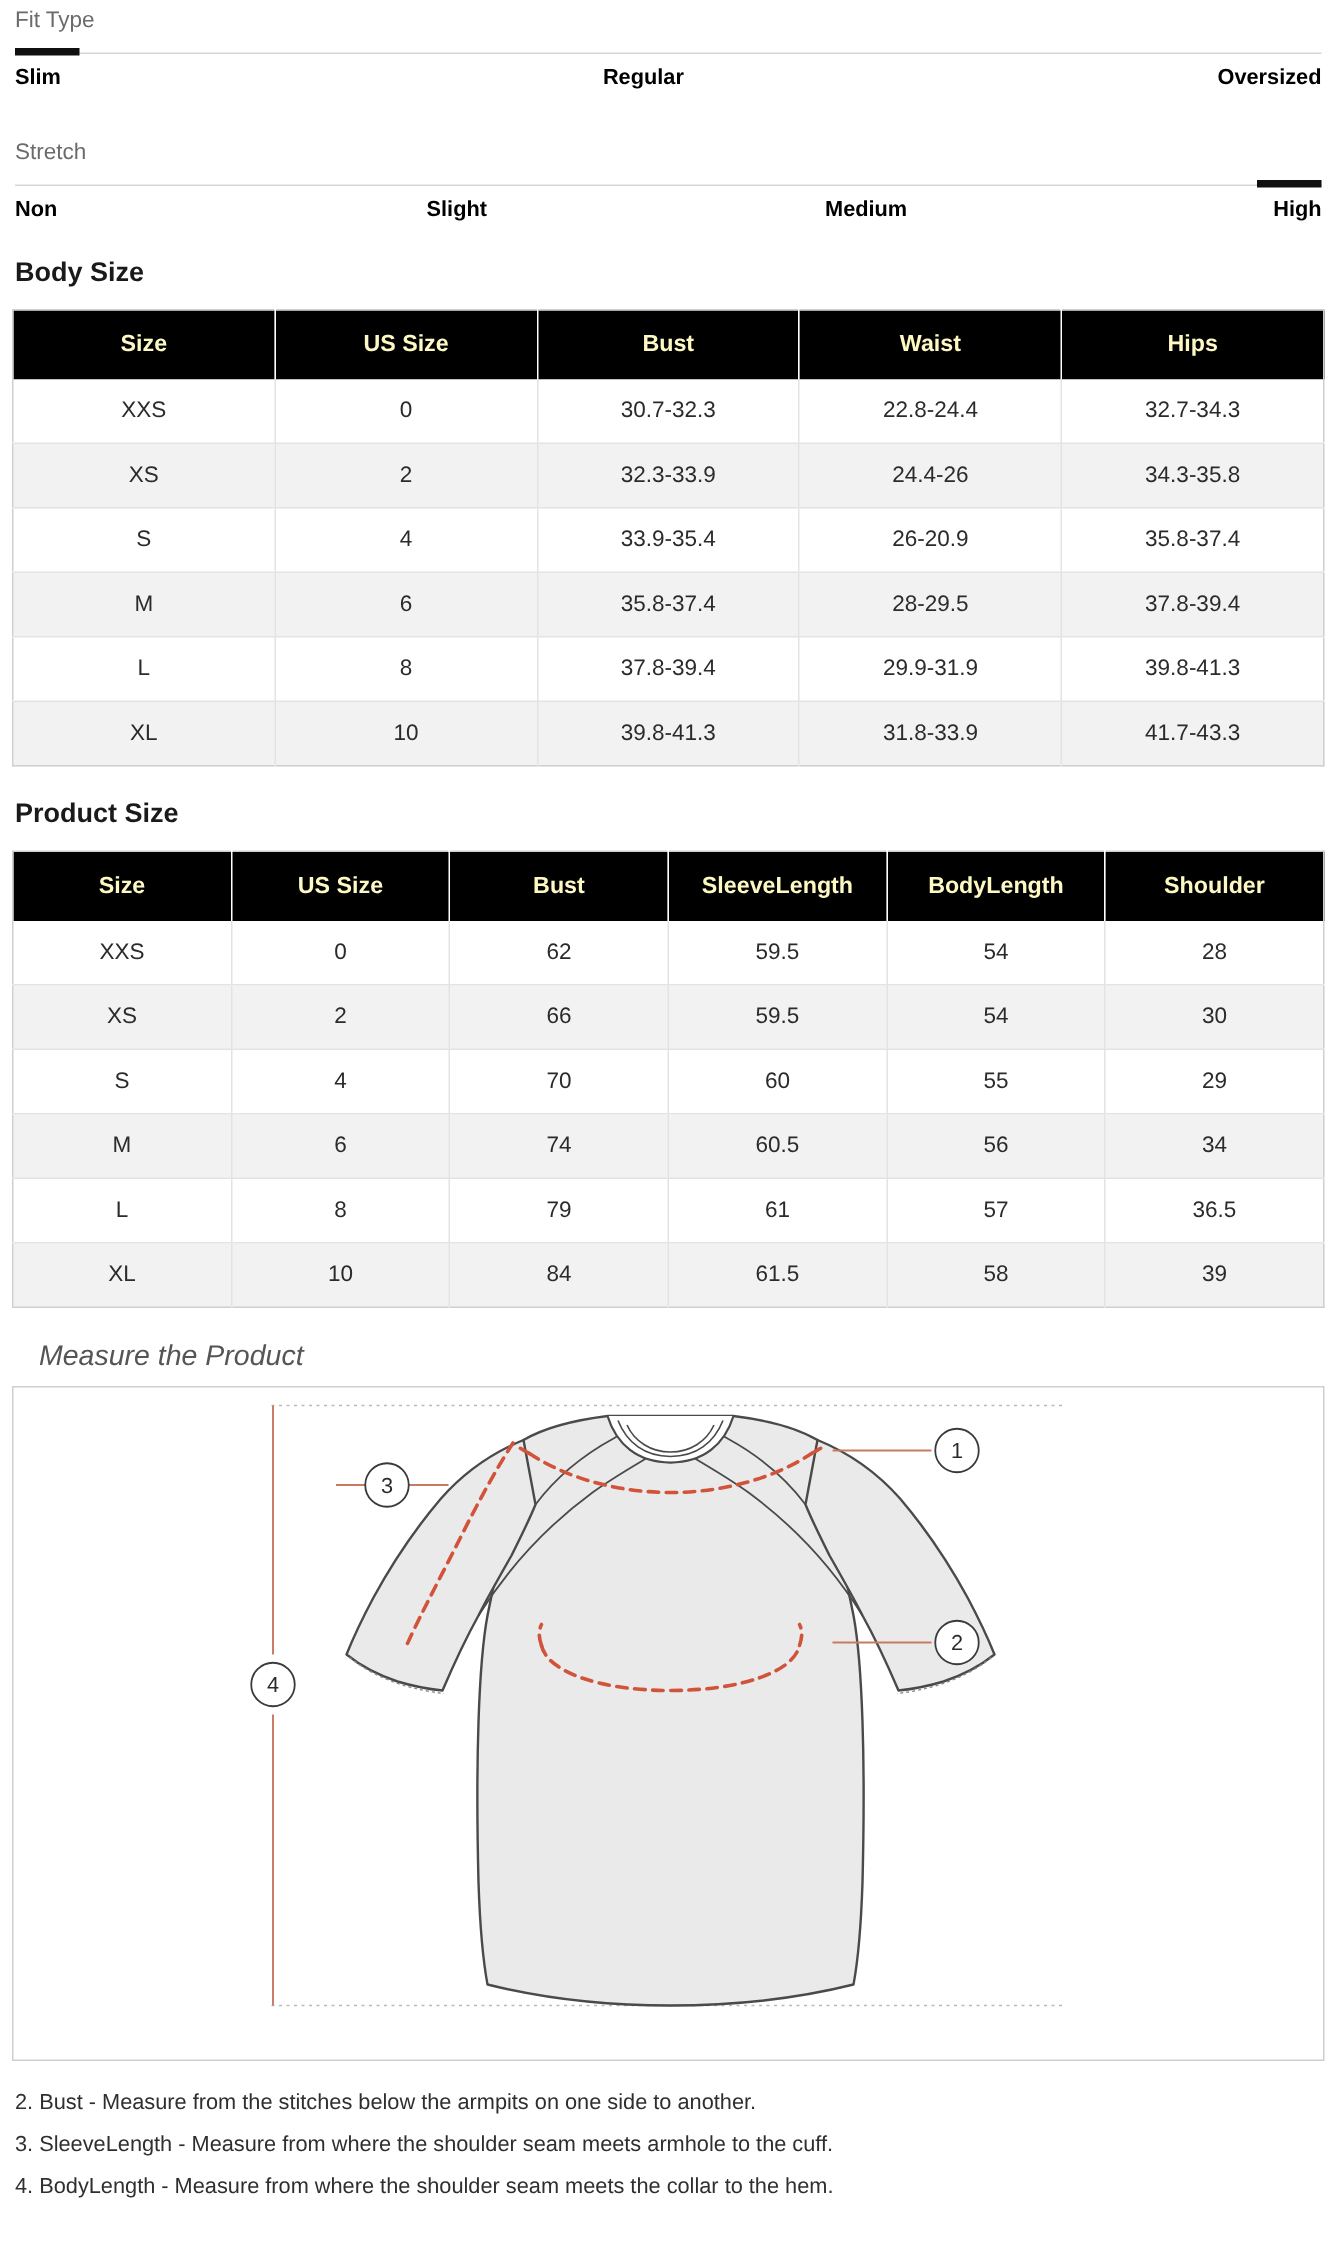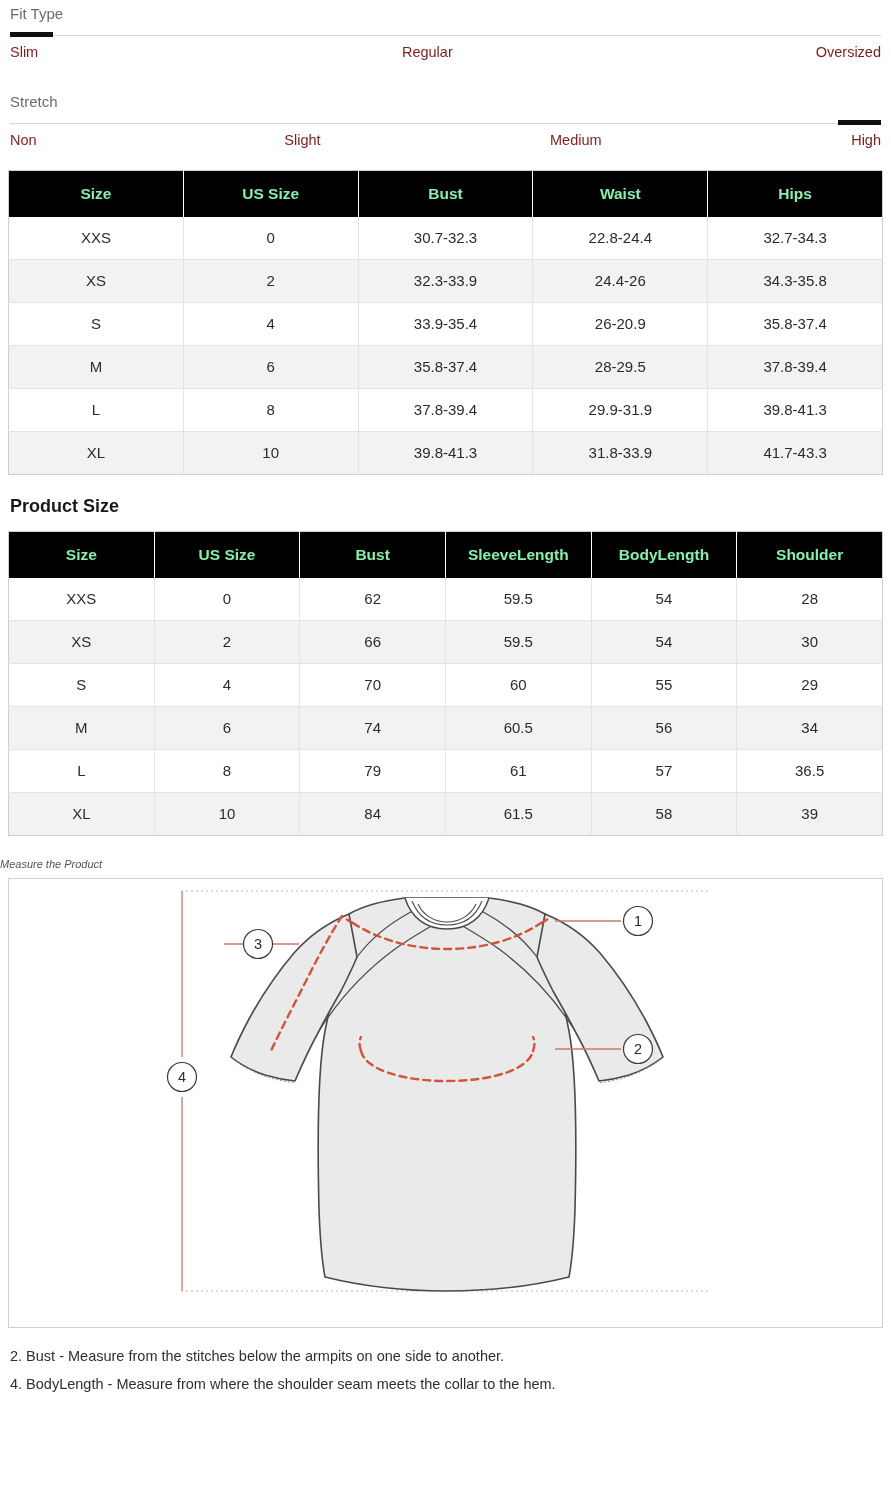--- a/index.html
+++ b/index.html
@@ -45,22 +45,23 @@
   .slider-knob.right { right: 0; }
   .slider-labels {
     position: relative;
     height: 30px;
     margin-top: 4px;
   }
   .slider-labels span {
     position: absolute;
     top: 0;
     font-size: 14.5px;
-    color: #7f1d1d;
+    color: #000000;
     white-space: nowrap;
+    font-weight: bold;
   }
   .lbl-start { left: 0; }
   .lbl-end   { right: 0; margin-left: 16px; }
   .fit-mid   { left: 45%; }
   .st-p2     { left: 31.5%; }
   .st-p3     { left: 62%; }
 
   .block-gap-1 { height: 14px; }
   .block-gap-2 { height: 8px; }
 
@@ -78,21 +79,21 @@
   
   .tbl-wrap { padding: 0 8px; }
   table.size-table {
     width: 100%;
     border-collapse: collapse;
     border: 1px solid #cfcfcf;
     table-layout: fixed;
   }
   table.size-table thead th {
     background: #000000;
-    color: #86efac;
+    color: #fef9c3;
     font-size: 15.5px;
     font-weight: bold;
     text-align: center;
     padding: 14px 4px;
     border-right: 1px solid #ffffff;
     line-height: 18px;
     vertical-align: middle;
     word-break: break-all;
   }
   table.size-table thead th:last-child { border-right: none; }
@@ -105,24 +106,24 @@
     border-bottom: 1px solid #e3e3e3;
     background: #ffffff;
     line-height: 18px;
   }
   table.size-table tbody td:last-child { border-right: none; }
   table.size-table tbody tr:nth-child(even) td { background: #f2f2f2; }
   table.size-table tbody tr:last-child td { border-bottom: none; }
 
   
   .measure-caption {
-    font-size: 11px;
+    font-size: 19px;
     font-style: italic;
     color: #555555;
-    padding: 0 0;
+    padding: 0 26px;
     margin: 22px 0 8px 0;
   }
   .diagram-box {
     margin: 0 8px;
     border: 1px solid #cfcfcf;
     background: #ffffff;
     height: 450px;
     position: relative;
     overflow: hidden;
   }
@@ -165,20 +166,21 @@
     <div class="slider-labels">
       <span class="lbl-start">Non</span>
       <span class="st-p2">Slight</span>
       <span class="st-p3">Medium</span>
       <span class="lbl-end">High</span>
     </div>
   </div>
 
   <div class="block-gap-2"></div>
 
+  <h2 class="section-heading">Body Size</h2>
   <div class="tbl-wrap">
     <table class="size-table">
       <thead>
         <tr id="bs-head">
             <th>Size</th>
             <th>US Size</th>
             <th>Bust</th>
             <th>Waist</th>
             <th>Hips</th>
           </tr>
@@ -389,16 +391,17 @@
       <g>
         <circle cx="173" cy="198" r="14.5" fill="#ffffff" stroke="#3a3a3a" stroke-width="1.2"></circle>
         <text x="173" y="203" text-anchor="middle" font-family="Liberation Sans, sans-serif" font-size="14.5" fill="#2b2b2b">4</text>
       </g>
 
     </svg>
   </div>
 
   <div class="notes" id="notes-list">
       <div class="note-line">2. Bust - Measure from the stitches below the armpits on one side to another.</div>
+      <div class="note-line">3. SleeveLength - Measure from where the shoulder seam meets armhole to the cuff.</div>
       <div class="note-line">4. BodyLength - Measure from where the shoulder seam meets the collar to the hem.</div>
     </div>
 
 </div>
 
 </body></html>

